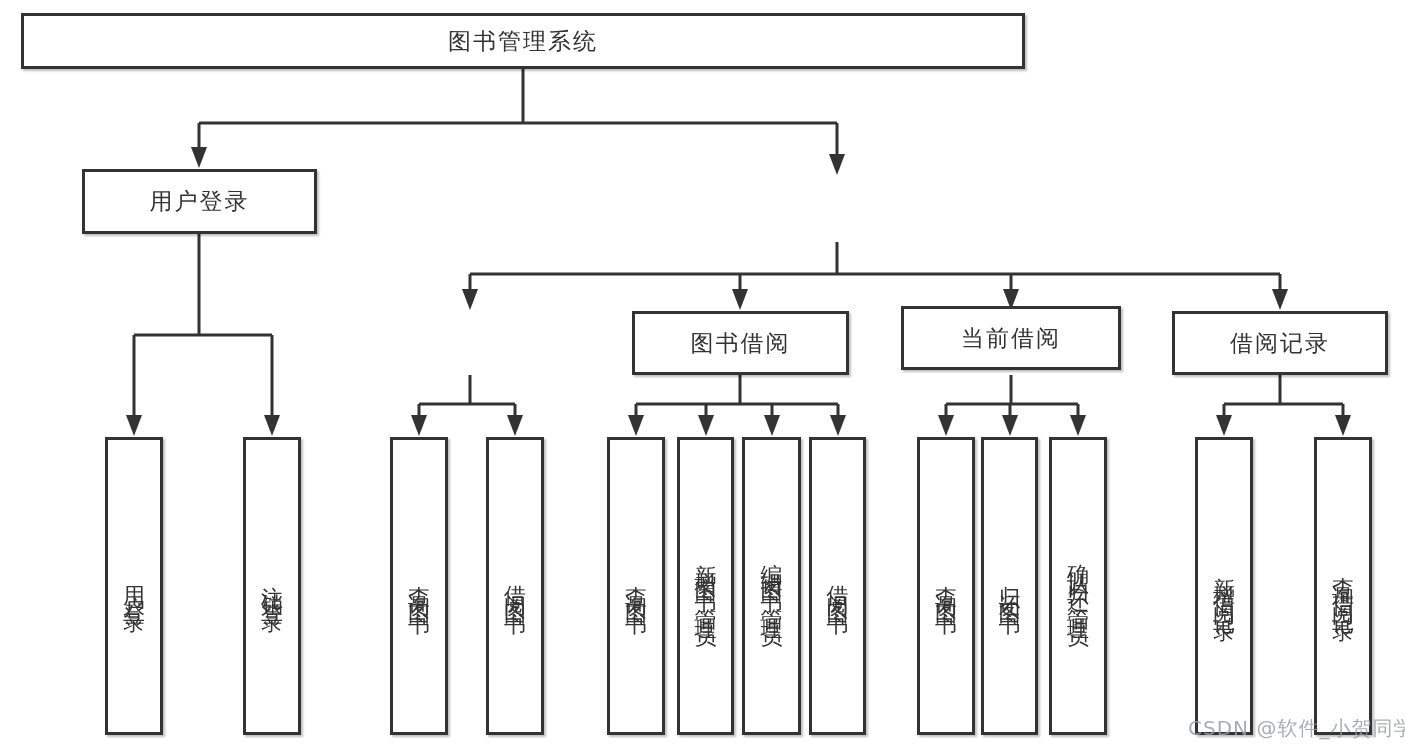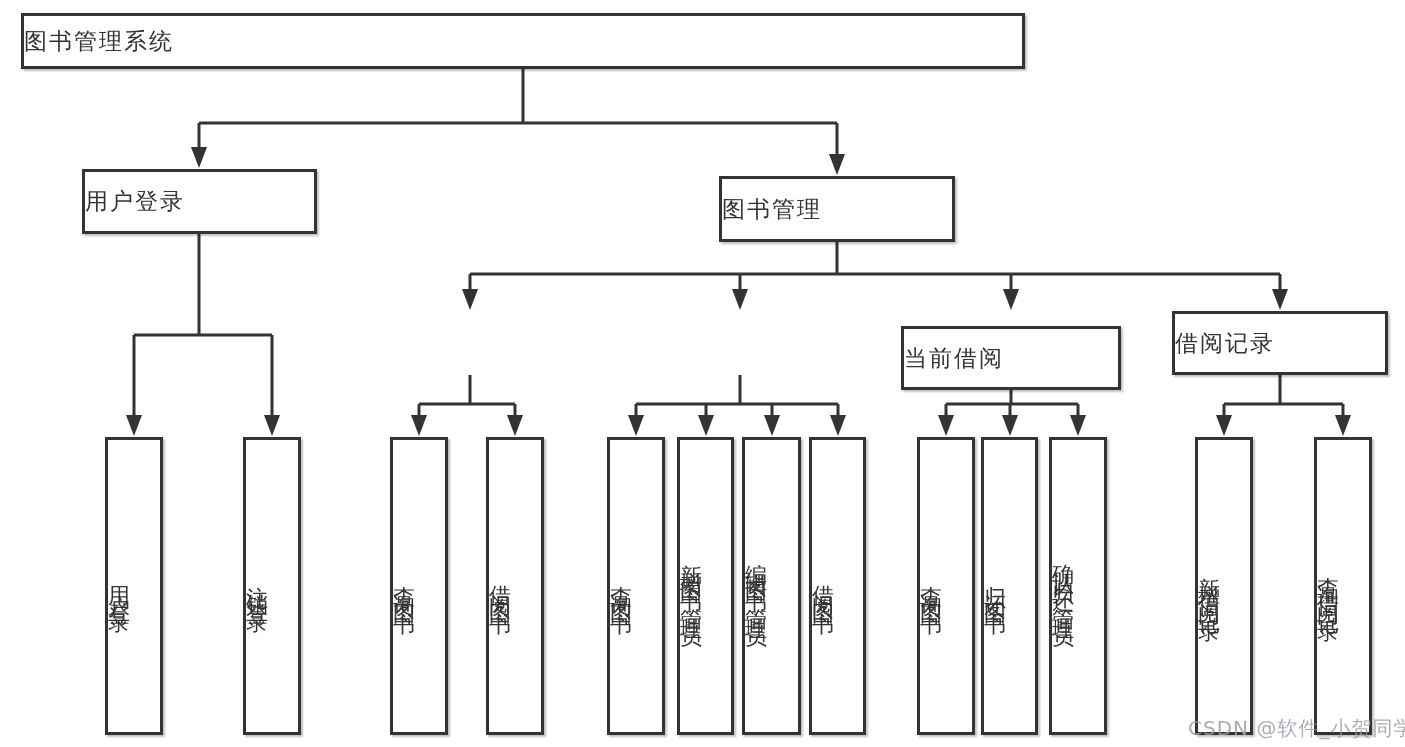--- a/index.html
+++ b/index.html
@@ -5,21 +5,21 @@
   html,body{margin:0;padding:0;background:#ffffff;}
   body{
     width:1405px;height:747px;overflow:hidden;
     font-family:"DejaVu Sans","Liberation Sans",sans-serif;
   }
   .stage{position:relative;width:1405px;height:747px;background:#ffffff;}
   .wires{position:absolute;left:0;top:0;width:1405px;height:747px;}
   .node{
     position:absolute;box-sizing:border-box;
     background:#ffffff;border:3px solid #333333;
-    display:flex;align-items:center;
+    display:flex;align-items:center;justify-content:center;
     color:#333333;
     box-shadow:1.5px 2px 2px rgba(0,0,0,0.25);
   }
   .h .label{
     font-size:23px;letter-spacing:2px;white-space:nowrap;
     color:#333333;
   }
   .leaf .label{
     writing-mode:vertical-rl;text-orientation:mixed;
     font-size:22px;letter-spacing:9px;line-height:1;
@@ -106,25 +106,25 @@
     </g>
   </svg>
 
   <div class="node h" style="left:21px;top:13px;width:1004px;height:56px">
     <span class="label">图书管理系统</span>
   </div>
 
   <div class="node h" style="left:82px;top:169px;width:235px;height:65px">
     <span class="label">用户登录</span>
   </div>
-  <div class="node h" style="left:719px;top:176px;width:236px;height:66px">
-    <span class="label">图书管理</span>
+
+  <div class="node h" style="left:632px;top:311px;width:217px;height:64px">
+    <span class="label">图书借阅</span>
   </div>
-
-  <div class="node h" style="left:901px;top:326px;width:220px;height:64px">
+  <div class="node h" style="left:901px;top:306px;width:220px;height:64px">
     <span class="label">当前借阅</span>
   </div>
   <div class="node h" style="left:1172px;top:311px;width:216px;height:64px">
     <span class="label">借阅记录</span>
   </div>
 
   <div class="node leaf" style="left:105px;top:437px;width:58px;height:298px">
     <span class="label">用户登录</span>
   </div>
   <div class="node leaf" style="left:243px;top:437px;width:58px;height:298px">

